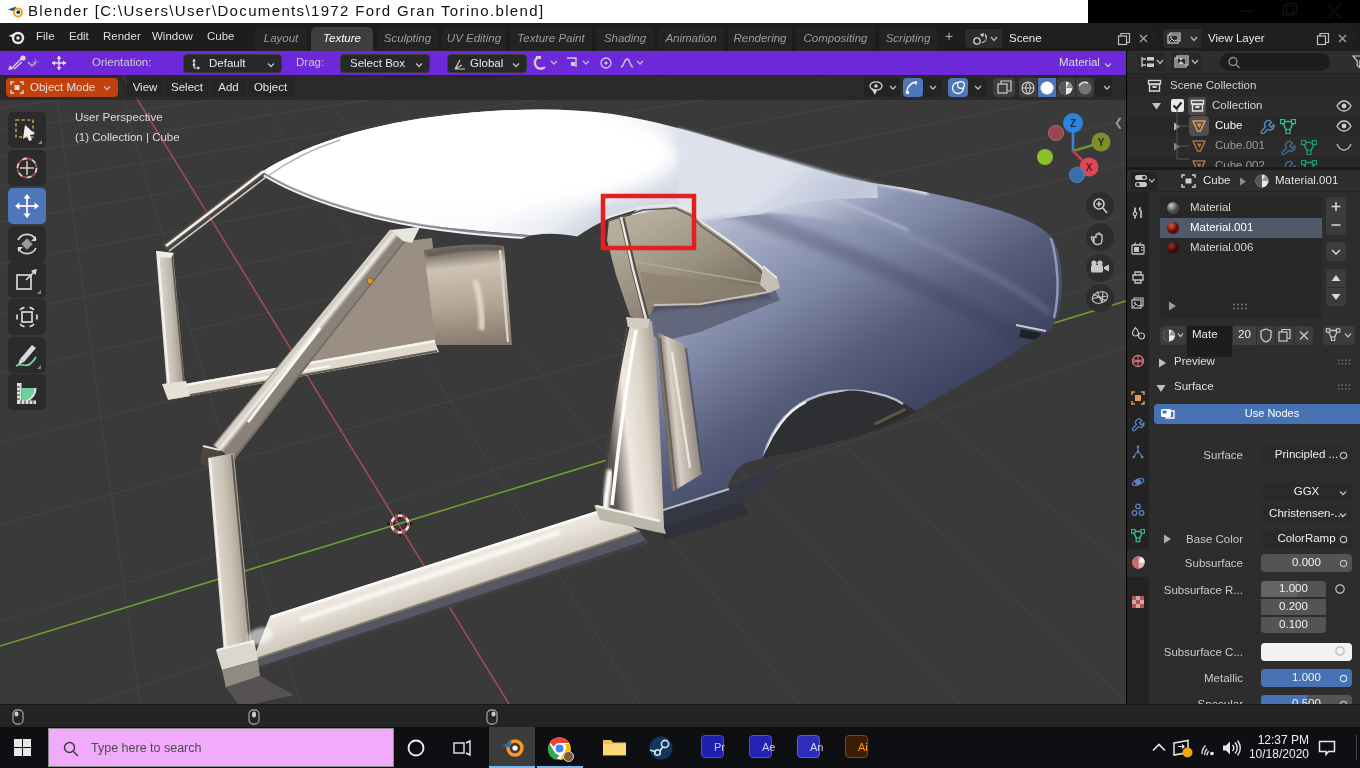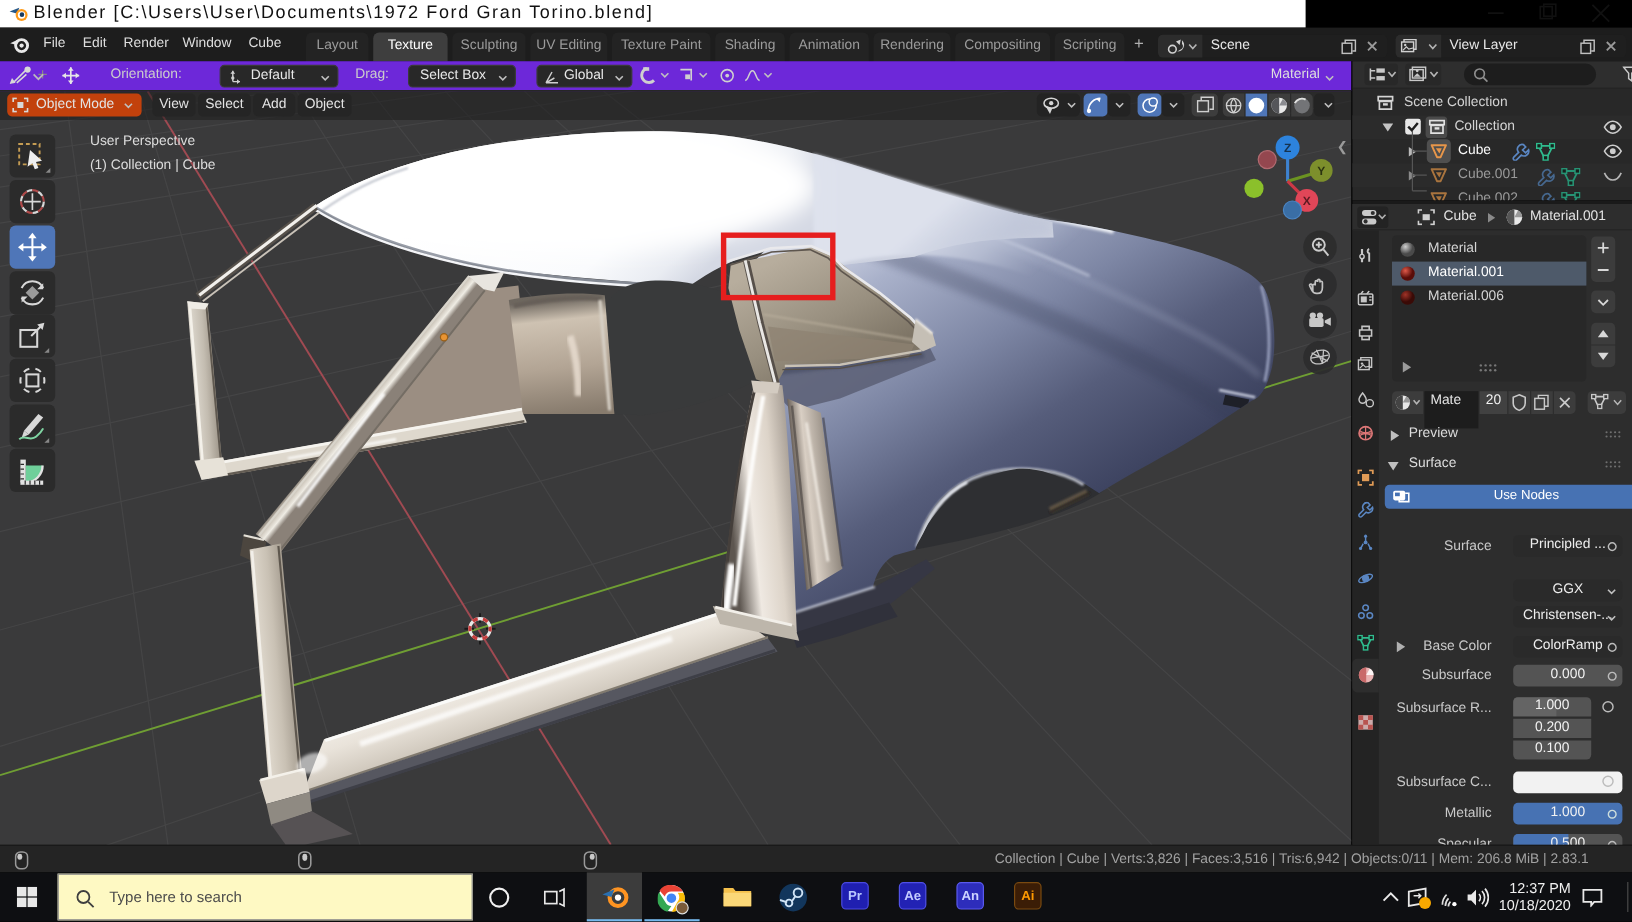--- a/index.html
+++ b/index.html
@@ -5,21 +5,21 @@
   * { margin:0; padding:0; box-sizing:border-box; }
   html,body { width:1360px; height:768px; overflow:hidden; background:#000; }
   body { font-family:"Liberation Sans", sans-serif; position:relative; }
   .abs { position:absolute; }
   
   #titlebar { left:0; top:0; width:1088px; height:23px; background:#ffffff; color:#000; }
   #titlebar .t { position:absolute; left:28px; top:2px; font-size:15px; letter-spacing:1.35px; color:#111; }
   
   #topbar { left:0; top:23px; width:1360px; height:28px; background:#1d1d1d; }
   .menu { position:absolute; top:7px; font-size:11.5px; color:#dedede; }
-  .wtab { position:absolute; top:4px; height:24px; border-radius:5px 5px 0 0; background:#232323; color:#9b9b9b; font-size:11.5px; text-align:center; line-height:22px; }
+  .wtab { position:absolute; top:4px; height:24px; border-radius:5px 5px 0 0; background:#232323; color:#9b9b9b; font-size:11.5px; text-align:center; line-height:22px;font-style:italic; }
   .wtab.act { background:#3e3e3e; color:#ffffff; }
   
   #toolrow { left:0; top:51px; width:1126px; height:25px; background:#6d28d9; border-bottom:1px solid #262626;}
   .lab { position:absolute; font-size:11.5px; color:#cccccc; top:5px; }
   .wid { position:absolute; top:3px; height:19px; background:#282828; border:1px solid #3a3a3a; border-radius:4px; color:#e8e8e8; font-size:11.5px; }
   .wid .tx { position:absolute; top:2px; }
   .chev { position:absolute; width:8px; height:8px; }
   
   #hdrrow { left:0; top:76px; width:1126px; height:24px; background:rgba(30,30,30,0.55); }
   .hbtn { position:absolute; top:2px; height:19px; background:#252525; border-radius:4px; color:#e3e3e3; font-size:11.5px; text-align:center; }
@@ -38,21 +38,21 @@
   #ptabs { position:absolute; left:0; top:22px; width:22px; height:512px; background:#232323; }
   .prow-label { position:absolute; font-size:11.5px; color:#c9c9c9; text-align:right; }
   .pbtn { position:absolute; background:#2a2a2a; border-radius:4px; color:#eeeeee; font-size:11.5px; text-align:center; }
   .slider { position:absolute; background:#545454; border-radius:4px; color:#f2f2f2; font-size:11.5px; text-align:center; overflow:hidden; }
   .slider .fill { position:absolute; left:0; top:0; bottom:0; background:#646464; }
   .slider .vtx { position:relative; }
   
   #statusbar { left:0; top:704px; width:1360px; height:23px; background:#242424; border-top:1px solid #191919; }
   
   #taskbar { left:0; top:727px; width:1360px; height:41px; background:#0e0f12; }
-  .adobe { position:absolute; top:8px; width:23px; height:23px; border-radius:4px; font-size:11px; font-weight:bold; text-align:center; line-height:23px; }
+  .adobe { position:absolute; top:8px; width:23px; height:23px; border-radius:4px; font-size:11px; font-weight:normal; text-align:left; line-height:23px;padding-left:12px; }
 </style>
 </head>
 <body>
 
 <div class="abs" id="viewport"><svg width="1126" height="628" viewBox="0 76 1126 628">
 <defs>
   <filter id="b1" x="-30%" y="-30%" width="160%" height="160%">
           <feGaussianBlur stdDeviation="0.7"></feGaussianBlur>
         </filter>
   <filter id="b2" x="-30%" y="-30%" width="160%" height="160%">
@@ -1091,33 +1091,32 @@
     <rect x="2.5" y="2.5" width="4" height="5" rx="2" fill="#c9c9c9"></rect>
   </svg>
   <svg class="abs" style="left:248px;top:4px" width="12" height="16" viewBox="0 0 12 16">
     <rect x="1" y="1" width="10" height="14" rx="4" fill="none" stroke="#999" stroke-width="1.3"></rect>
     <rect x="4" y="2.5" width="4" height="6" rx="2" fill="#c9c9c9"></rect>
   </svg>
   <svg class="abs" style="left:486px;top:4px" width="12" height="16" viewBox="0 0 12 16">
     <rect x="1" y="1" width="10" height="14" rx="4" fill="none" stroke="#999" stroke-width="1.3"></rect>
     <rect x="5.5" y="2.5" width="4" height="5" rx="2" fill="#c9c9c9"></rect>
   </svg>
-  <div class="abs" style="right:36px;top:5px;font-size:11.5px;color:#a2a2a2">Collection | Cube | Verts:3,826 | Faces:3,516 | Tris:6,942 | Objects:0/11 | Mem: 206.8 MiB | 2.83.1</div>
 </div>
 
 <div class="abs" id="taskbar">
   <svg class="abs" style="left:14px;top:12px" width="17" height="17" viewBox="0 0 17 17">
     <g fill="#e8e8e8">
         <rect x="0" y="0" width="8" height="8"></rect>
         <rect x="9" y="0" width="8" height="8"></rect>
         <rect x="0" y="9" width="8" height="8"></rect>
         <rect x="9" y="9" width="8" height="8"></rect>
       </g>
   </svg>
-  <div class="abs" style="left:48px;top:1px;width:346px;height:39px;background:#fef9c3;border:1px solid #8a8a8a">
+  <div class="abs" style="left:48px;top:1px;width:346px;height:39px;background:#f0abfc;border:1px solid #8a8a8a">
     <svg class="abs" style="left:14px;top:12px" width="16" height="16" viewBox="0 0 16 16">
       <circle cx="6.5" cy="6.5" r="5" fill="none" stroke="#3f3f3f" stroke-width="1.5"></circle>
       <line x1="10.5" y1="10.5" x2="15" y2="15" stroke="#3f3f3f" stroke-width="1.5"></line>
     </svg>
     <span class="abs" style="left:42px;top:12px;font-size:12.5px;color:#4c4c4c">Type here to search</span>
   </div>
   <svg class="abs" style="left:406px;top:11px" width="20" height="20" viewBox="0 0 20 20">
     <circle cx="10" cy="10" r="7.5" fill="none" stroke="#f0f0f0" stroke-width="1.8"></circle>
   </svg>
   <svg class="abs" style="left:453px;top:12px" width="18" height="18" viewBox="0 0 18 18">

